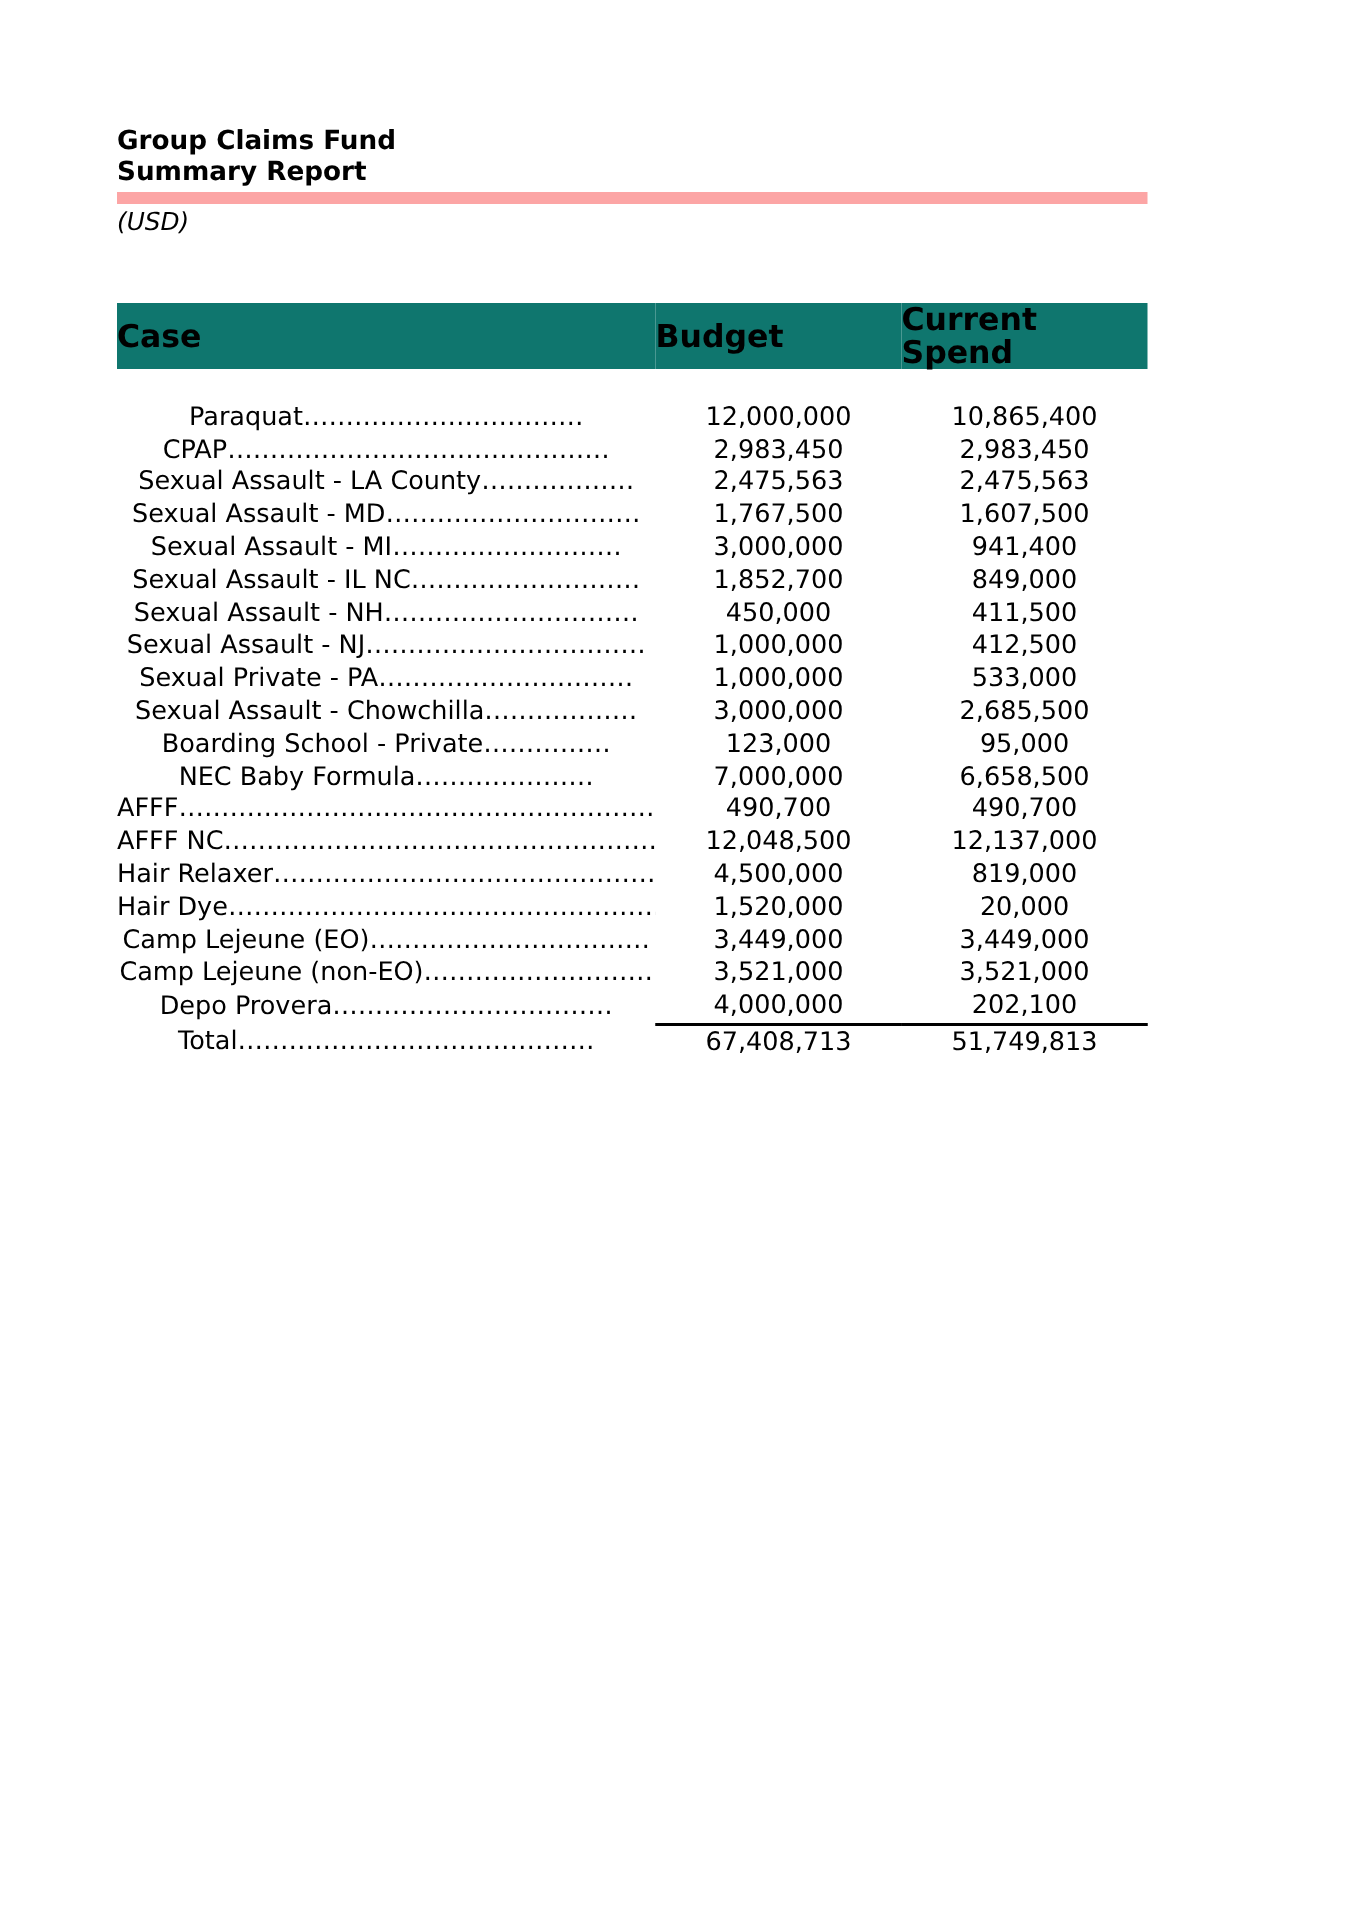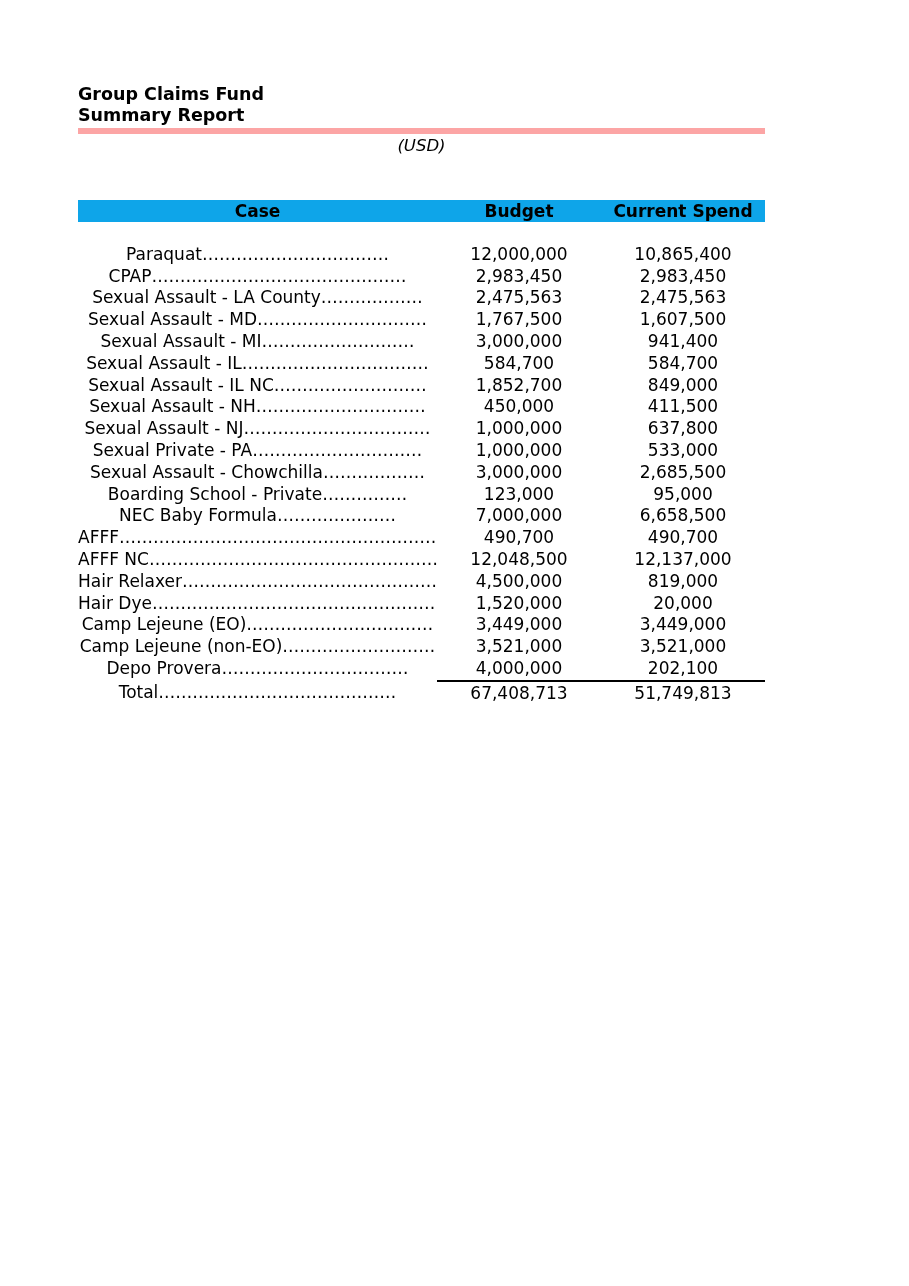--- a/index.html
+++ b/index.html
@@ -16,53 +16,52 @@
     color: #000000;
     overflow: hidden;
   }
   .content {
     position: absolute;
     left: 78px;
     top: 84px;
     width: 687px;
   }
   .title-block {
-    border-bottom: 6px solid #fca5a5;
+    border-bottom: 8px solid #fca5a5;
     padding-bottom: 2px;
   }
   .title-line {
     font-size: 17.5px;
     font-weight: bold;
     line-height: 21px;
     margin: 0;
   }
   .currency-note {
     font-size: 16.5px;
     font-style: italic;
     line-height: 20px;
     margin-top: 2px;
-    text-align: center;
   }
   table.claims {
     border-collapse: collapse;
     table-layout: fixed;
     width: 687px;
     margin-top: 44px;
     font-size: 17px;
   }
   table.claims col.c-case   { width: 359px; }
   table.claims col.c-budget { width: 164px; }
   table.claims col.c-spend  { width: 164px; }
   table.claims th {
-    background: #0ea5e9;
+    background: #0f766e;
     font-weight: bold;
-    font-size: 17px;
+    font-size: 21px;
     height: 22px;
     padding: 0;
-    text-align: center;
+    text-align: left;
     line-height: 22px;
   }
   tr.spacer-row td {
     height: 22px;
     padding: 0;
   }
   table.claims td {
     height: 21.8px;
     padding: 0;
     line-height: 21.8px;
@@ -140,38 +139,33 @@
             <td class="cell-case">Sexual Assault - MD…………………………</td>
             <td class="cell-budget">1,767,500</td>
             <td class="cell-current-spend">1,607,500</td>
           </tr>
           <tr>
             <td class="cell-case">Sexual Assault - MI………………………</td>
             <td class="cell-budget">3,000,000</td>
             <td class="cell-current-spend">941,400</td>
           </tr>
           <tr>
-            <td class="cell-case">Sexual Assault - IL……………………………</td>
-            <td class="cell-budget">584,700</td>
-            <td class="cell-current-spend">584,700</td>
-          </tr>
-          <tr>
             <td class="cell-case">Sexual Assault - IL NC………………………</td>
             <td class="cell-budget">1,852,700</td>
             <td class="cell-current-spend">849,000</td>
           </tr>
           <tr>
             <td class="cell-case">Sexual Assault - NH…………………………</td>
             <td class="cell-budget">450,000</td>
             <td class="cell-current-spend">411,500</td>
           </tr>
           <tr>
             <td class="cell-case">Sexual Assault - NJ……………………………</td>
             <td class="cell-budget">1,000,000</td>
-            <td class="cell-current-spend">637,800</td>
+            <td class="cell-current-spend">412,500</td>
           </tr>
           <tr>
             <td class="cell-case">Sexual Private - PA…………………………</td>
             <td class="cell-budget">1,000,000</td>
             <td class="cell-current-spend">533,000</td>
           </tr>
           <tr>
             <td class="cell-case">Sexual Assault - Chowchilla………………</td>
             <td class="cell-budget">3,000,000</td>
             <td class="cell-current-spend">2,685,500</td>

